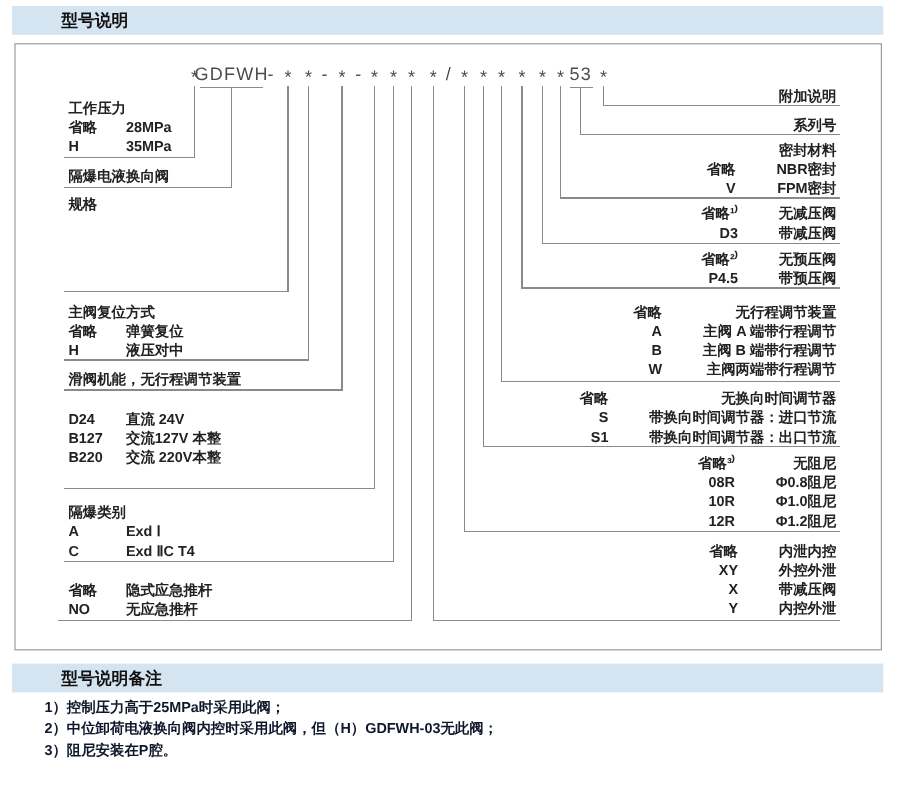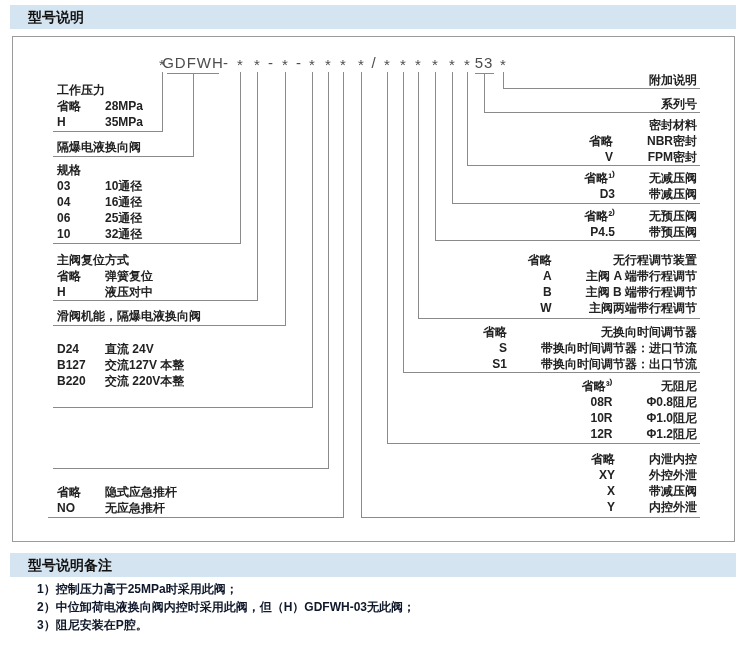--- a/index.html
+++ b/index.html
@@ -4,21 +4,21 @@
 <style>
   html,body { margin:0; padding:0; background:#ffffff; }
   .page {
     position:relative; width:754px; height:667px;
     background:#ffffff; overflow:hidden;
     font-family:"Liberation Sans", sans-serif;
     color:#2a2a2a;
   }
   .bar {
     position:absolute; left:10px; width:726px; height:24px;
-    background:#d5e4f1; line-height:24px; padding-left:18px;
+    background:#d5e4f1; line-height:24px; padding-left:41px;
     box-sizing:border-box; font-size:14px; font-weight:bold; color:#111111;
   }
   .bar1 { top:5px; }
   .bar2 { top:553px; }
   .diagram-box {
     position:absolute; left:12px; top:36px; width:723px; height:506px;
     border:1px solid #9b9b9b; box-sizing:border-box; background:#ffffff;
   }
   svg.lines { position:absolute; left:0; top:0; width:754px; height:667px; pointer-events:none; }
   svg.lines * { stroke:#8a8a8a; stroke-width:1; fill:none; shape-rendering:crispEdges; }
@@ -116,60 +116,40 @@
     </tbody>
       </table>
   </div>
 
   <div class="lgrp" style="top:139px">
     <div class="gtitle">隔爆电液换向阀</div>
   </div>
 
   <div class="lgrp" style="top:162px">
     <div class="gtitle">规格</div>
-    <table class="opts">
-      <tbody>
-          <tr>
-            <td class="c">03</td>
-            <td class="v">10通径</td>
-          </tr>
-      <tr>
-            <td class="c">04</td>
-            <td class="v">16通径</td>
-          </tr>
-      <tr>
-            <td class="c">06</td>
-            <td class="v">25通径</td>
-          </tr>
-      <tr>
-            <td class="c">10</td>
-            <td class="v">32通径</td>
-          </tr>
-    </tbody>
-      </table>
   </div>
 
   <div class="lgrp" style="top:252px">
     <div class="gtitle">主阀复位方式</div>
     <table class="opts">
       <tbody>
           <tr>
             <td class="c">省略</td>
             <td class="v">弹簧复位</td>
           </tr>
       <tr>
             <td class="c">H</td>
             <td class="v">液压对中</td>
           </tr>
     </tbody>
       </table>
   </div>
 
   <div class="lgrp" style="top:308px">
-    <div class="gtitle">滑阀机能，隔爆电液换向阀</div>
+    <div class="gtitle">滑阀机能，无行程调节装置</div>
   </div>
 
   <div class="lgrp" style="top:341px">
     <table class="opts">
       <tbody>
           <tr>
             <td class="c">D24</td>
             <td class="v">直流 24V</td>
           </tr>
       <tr>
@@ -177,20 +157,35 @@
             <td class="v">交流127V 本整</td>
           </tr>
       <tr>
             <td class="c">B220</td>
             <td class="v">交流 220V本整</td>
           </tr>
     </tbody>
       </table>
   </div>
 
+  <div class="lgrp" style="top:419px">
+    <div class="gtitle">隔爆类别</div>
+    <table class="opts">
+      <tbody>
+          <tr>
+            <td class="c">A</td>
+            <td class="v">Exd Ⅰ</td>
+          </tr>
+      <tr>
+            <td class="c">C</td>
+            <td class="v">Exd ⅡC T4</td>
+          </tr>
+    </tbody>
+      </table>
+  </div>
 
   <div class="lgrp" style="top:484px">
     <table class="opts">
       <tbody>
           <tr>
             <td class="c">省略</td>
             <td class="v">隐式应急推杆</td>
           </tr>
       <tr>
             <td class="c">NO</td>

